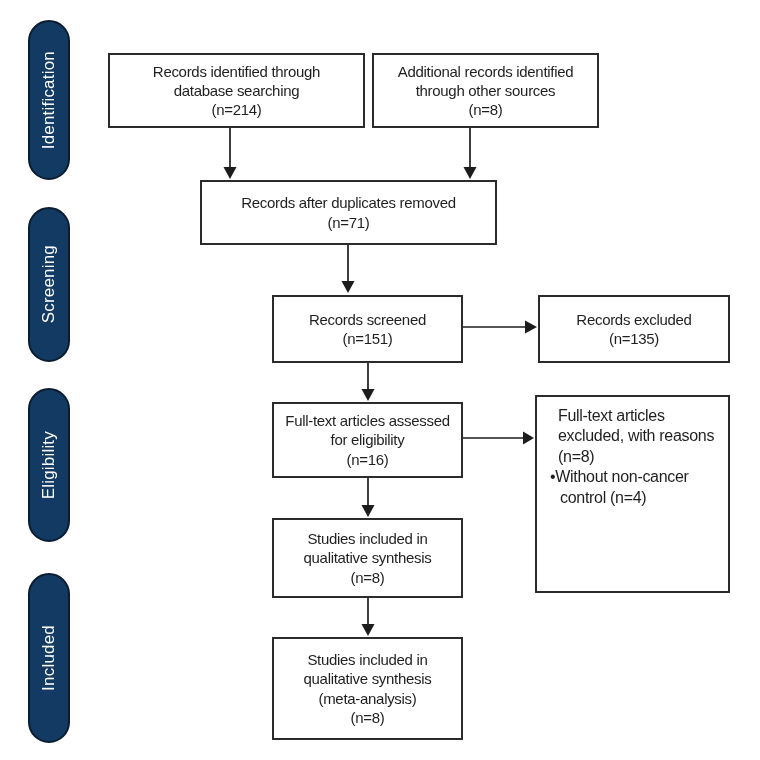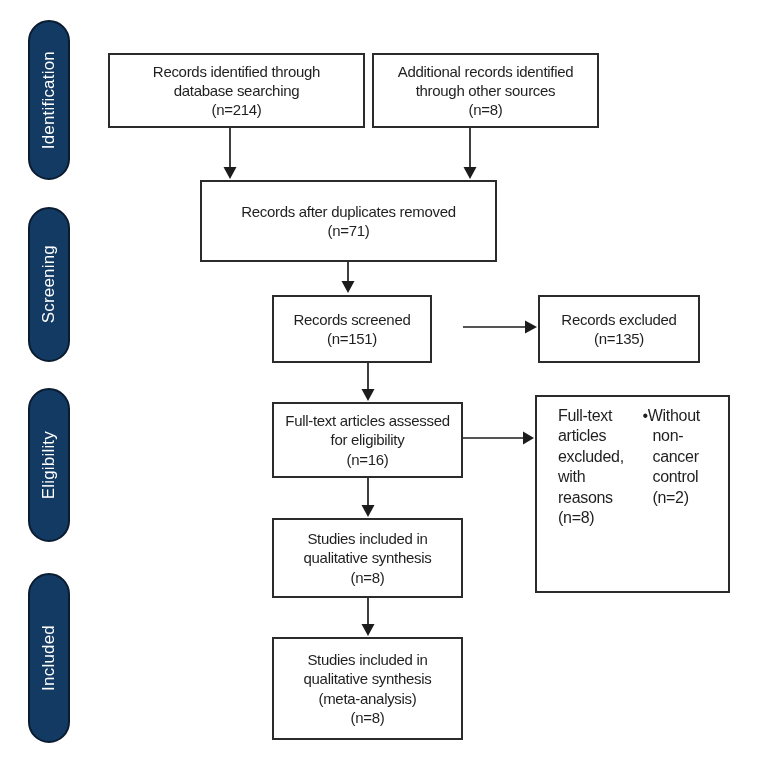--- a/index.html
+++ b/index.html
@@ -67,21 +67,21 @@
   }
   .fbox-text {
     white-space: pre-line;
     font-size: 15px;
     line-height: 1.28;
     letter-spacing: -0.3px;
   }
 
   
   .fbox.reasons {
-    flex-direction: row;
+    flex-direction: column;
     align-items: flex-start;
     justify-content: flex-start;
     text-align: left;
     padding: 9px 6px 6px 13px;
   }
   .rb-title {
     white-space: pre-line;
     font-size: 16px;
     line-height: 1.28;
     letter-spacing: -0.3px;
@@ -154,47 +154,47 @@
 database searching
 (n=214)</span>
   </div>
 
   <div class="fbox" style="left:372px; top:53px; width:227px; height:75px;">
     <span class="fbox-text">Additional records identified
 through other sources
 (n=8)</span>
   </div>
 
-  <div class="fbox" style="left:200px; top:180px; width:297px; height:82px;">
+  <div class="fbox" style="left:200px; top:180px; width:297px; height:65px;">
     <span class="fbox-text">Records after duplicates removed
 (n=71)</span>
   </div>
 
-  <div class="fbox" style="left:272px; top:295px; width:160px; height:68px;">
+  <div class="fbox" style="left:272px; top:295px; width:191px; height:68px;">
     <span class="fbox-text">Records screened
 (n=151)</span>
   </div>
 
-  <div class="fbox" style="left:538px; top:295px; width:162px; height:68px;">
+  <div class="fbox" style="left:538px; top:295px; width:192px; height:68px;">
     <span class="fbox-text">Records excluded
 (n=135)</span>
   </div>
 
   <div class="fbox" style="left:272px; top:402px; width:191px; height:76px;">
     <span class="fbox-text">Full-text articles assessed
 for eligibility
 (n=16)</span>
   </div>
 
   <div class="fbox reasons" style="left:535px; top:395px; width:195px; height:198px;">
     <div class="rb-title">Full-text articles
 excluded, with reasons
 (n=8)</div>
     <div class="reason">•Without non-cancer
-control (n=2)</div>
+control (n=4)</div>
   </div>
 
   <div class="fbox" style="left:272px; top:518px; width:191px; height:80px;">
     <span class="fbox-text">Studies included in
 qualitative synthesis
 (n=8)</span>
   </div>
 
   <div class="fbox" style="left:272px; top:637px; width:191px; height:103px;">
     <span class="fbox-text">Studies included in

